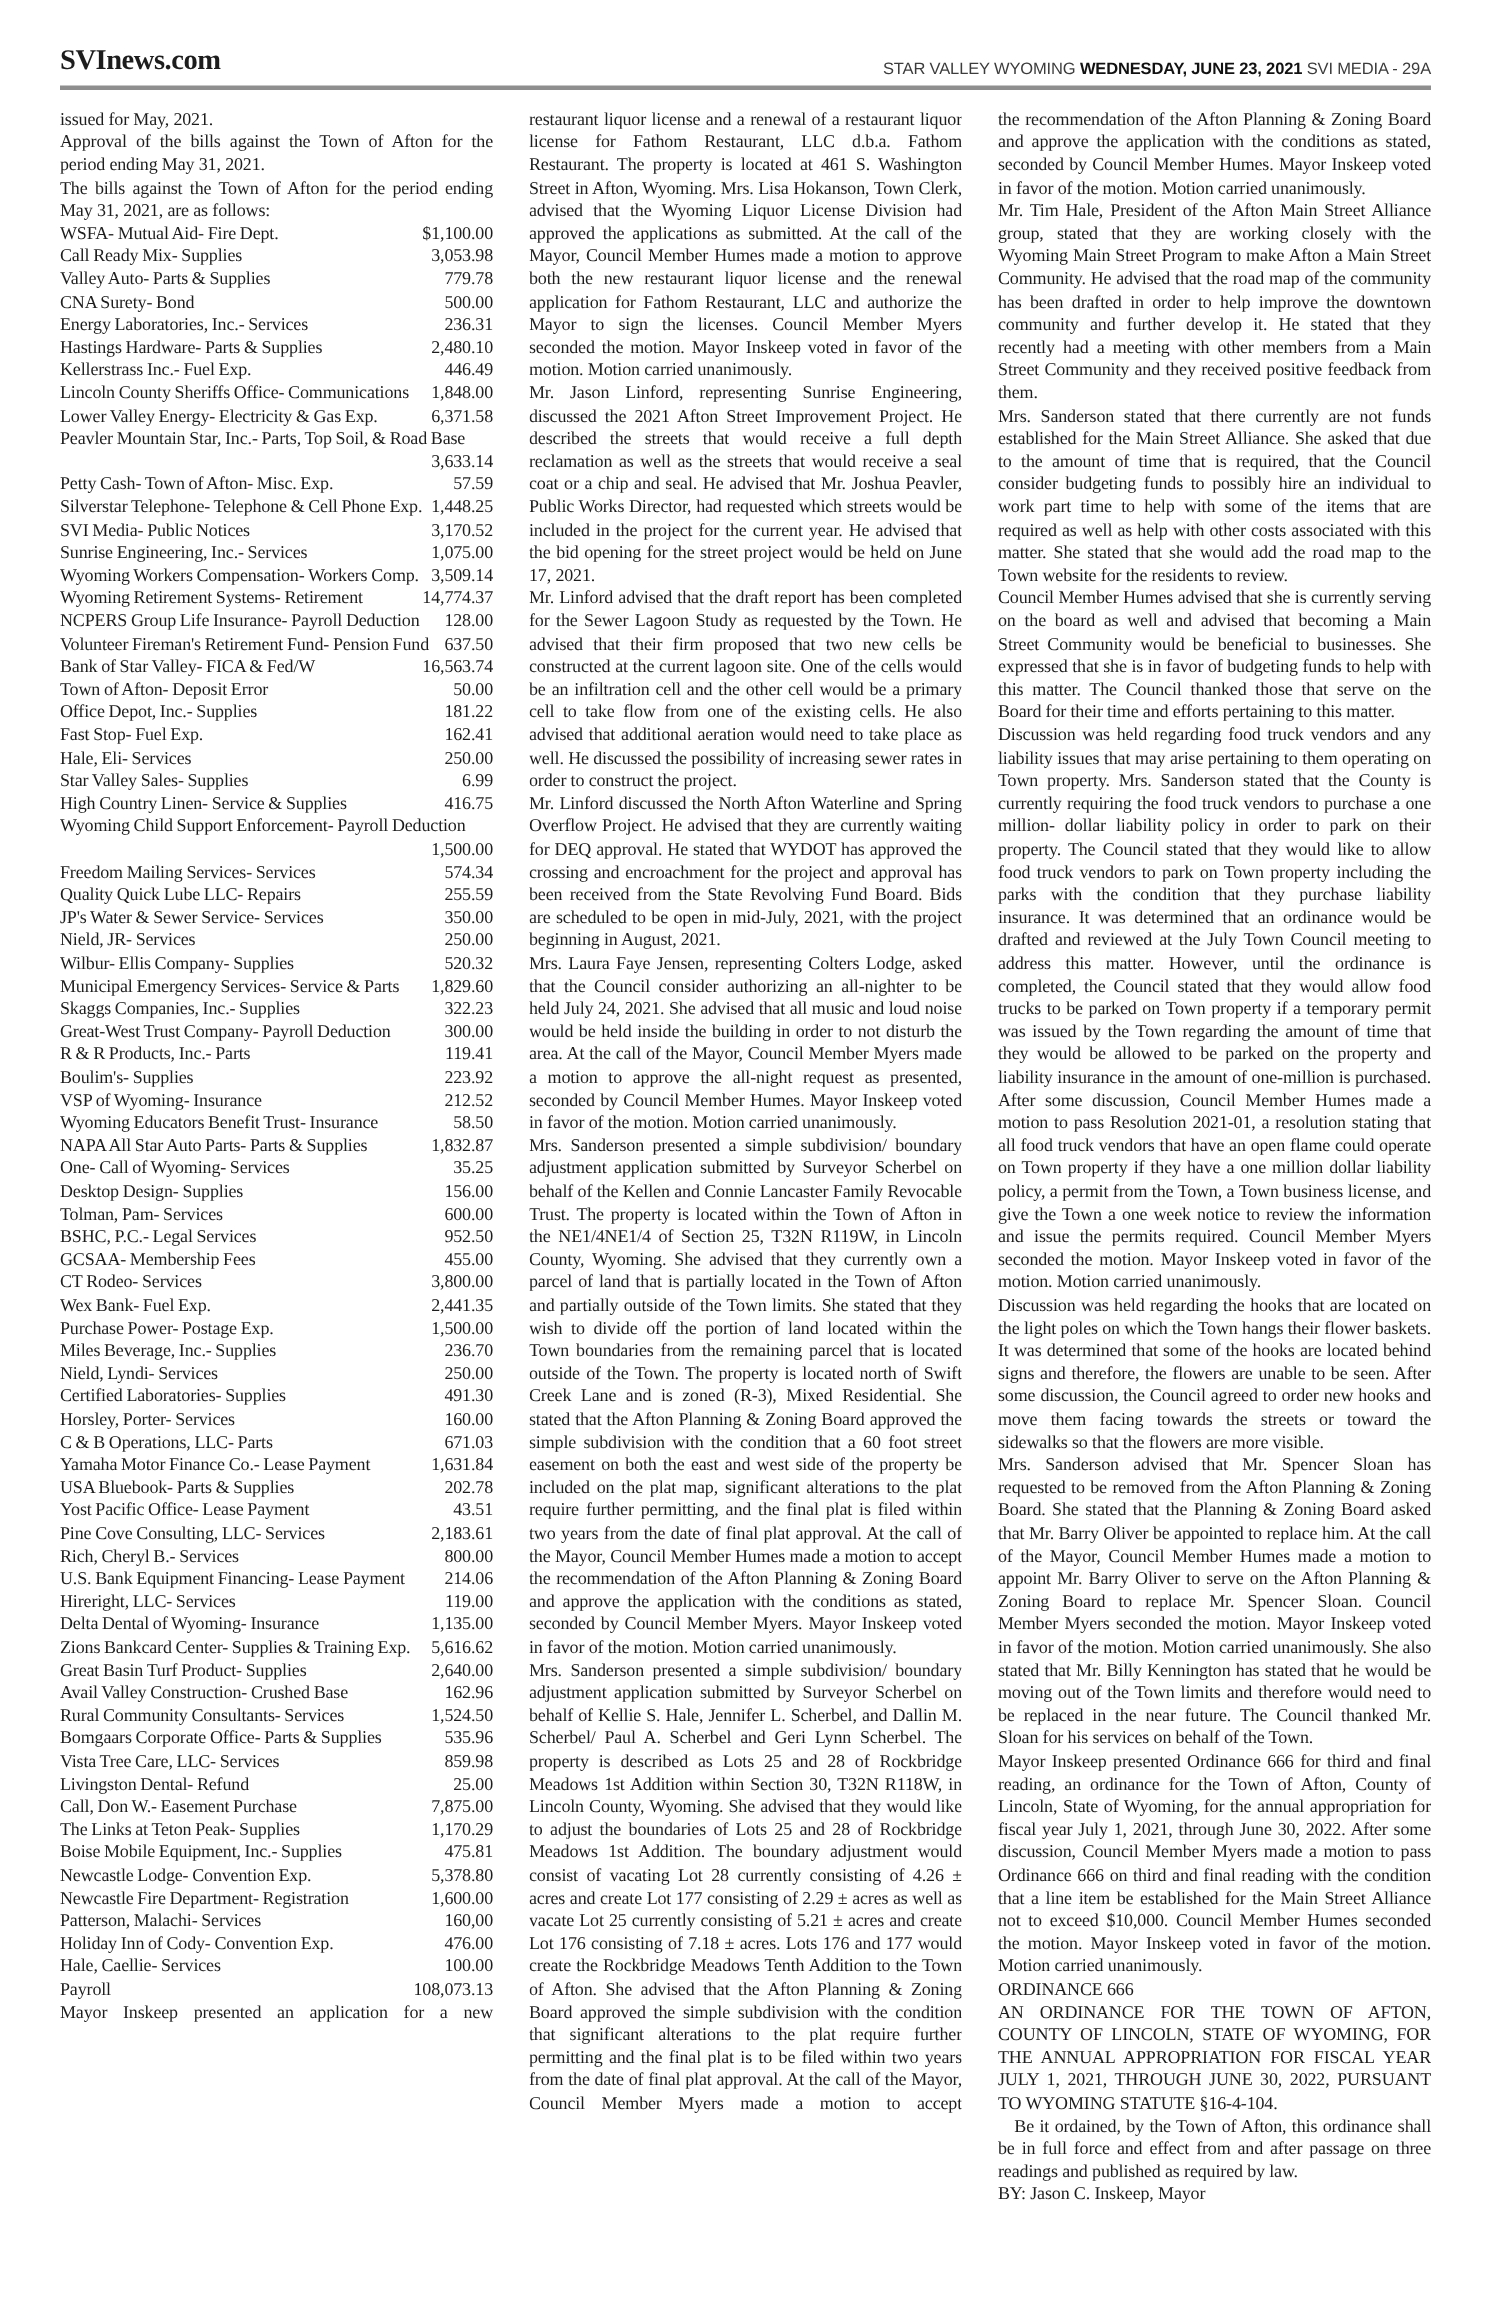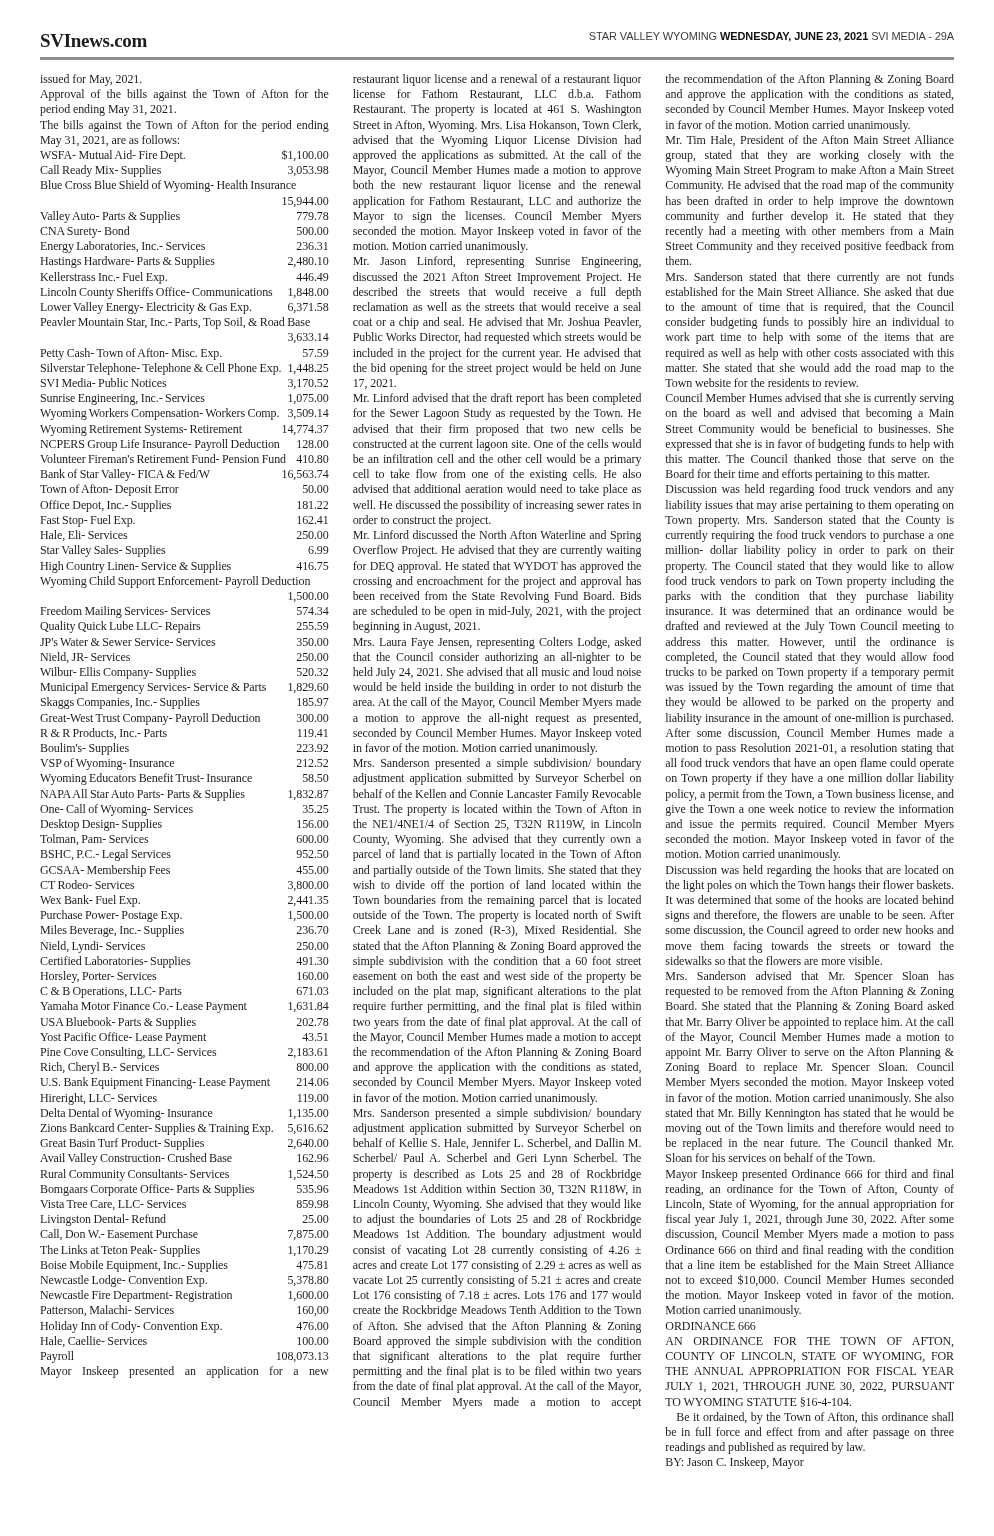--- a/index.html
+++ b/index.html
@@ -15,21 +15,21 @@
     box-sizing:border-box;
     padding:30px 40px 0;
     color:var(--ink);
     font-family:"Liberation Serif","DejaVu Serif",serif;
     overflow:hidden;
   }
   
   .masthead{
     display:flex;
     justify-content:space-between;
-    align-items:flex-start;
+    align-items:flex-end;
     border-bottom:3px solid var(--rule);
     padding-bottom:5px;
   }
   .site{
     font-weight:700;
     font-size:19px;
     letter-spacing:-0.3px;
     font-family:"Liberation Serif","DejaVu Serif",serif;
   }
   .mast-right{
@@ -96,24 +96,20 @@
           <div class="bill-row">
             <span class="bill-name">WSFA- Mutual Aid- Fire Dept.</span>
             <span class="bill-amt">$1,100.00</span>
           </div>
 
           <div class="bill-row">
             <span class="bill-name">Call Ready Mix- Supplies</span>
             <span class="bill-amt">3,053.98</span>
           </div>
 
-          <div class="bill-row">
-            <span class="bill-name">Blue Cross Blue Shield of Wyoming- Health Insurance</span>
-            <span class="bill-amt">15,944.00</span>
-          </div>
 
           <div class="bill-row">
             <span class="bill-name">Valley Auto- Parts &amp; Supplies</span>
             <span class="bill-amt">779.78</span>
           </div>
 
           <div class="bill-row">
             <span class="bill-name">CNA Surety- Bond</span>
             <span class="bill-amt">500.00</span>
           </div>
@@ -178,21 +174,21 @@
             <span class="bill-amt">14,774.37</span>
           </div>
 
           <div class="bill-row">
             <span class="bill-name">NCPERS Group Life Insurance- Payroll Deduction</span>
             <span class="bill-amt">128.00</span>
           </div>
 
           <div class="bill-row">
             <span class="bill-name">Volunteer Fireman's Retirement Fund- Pension Fund</span>
-            <span class="bill-amt">410.80</span>
+            <span class="bill-amt">637.50</span>
           </div>
 
           <div class="bill-row">
             <span class="bill-name">Bank of Star Valley- FICA &amp; Fed/W</span>
             <span class="bill-amt">16,563.74</span>
           </div>
 
           <div class="bill-row">
             <span class="bill-name">Town of Afton- Deposit Error</span>
             <span class="bill-amt">50.00</span>
@@ -253,21 +249,21 @@
             <span class="bill-amt">520.32</span>
           </div>
 
           <div class="bill-row">
             <span class="bill-name">Municipal Emergency Services- Service &amp; Parts</span>
             <span class="bill-amt">1,829.60</span>
           </div>
 
           <div class="bill-row">
             <span class="bill-name">Skaggs Companies, Inc.- Supplies</span>
-            <span class="bill-amt">185.97</span>
+            <span class="bill-amt">322.23</span>
           </div>
 
           <div class="bill-row">
             <span class="bill-name">Great-West Trust Company- Payroll Deduction</span>
             <span class="bill-amt">300.00</span>
           </div>
 
           <div class="bill-row">
             <span class="bill-name">R &amp; R Products, Inc.- Parts</span>
             <span class="bill-amt">119.41</span>

